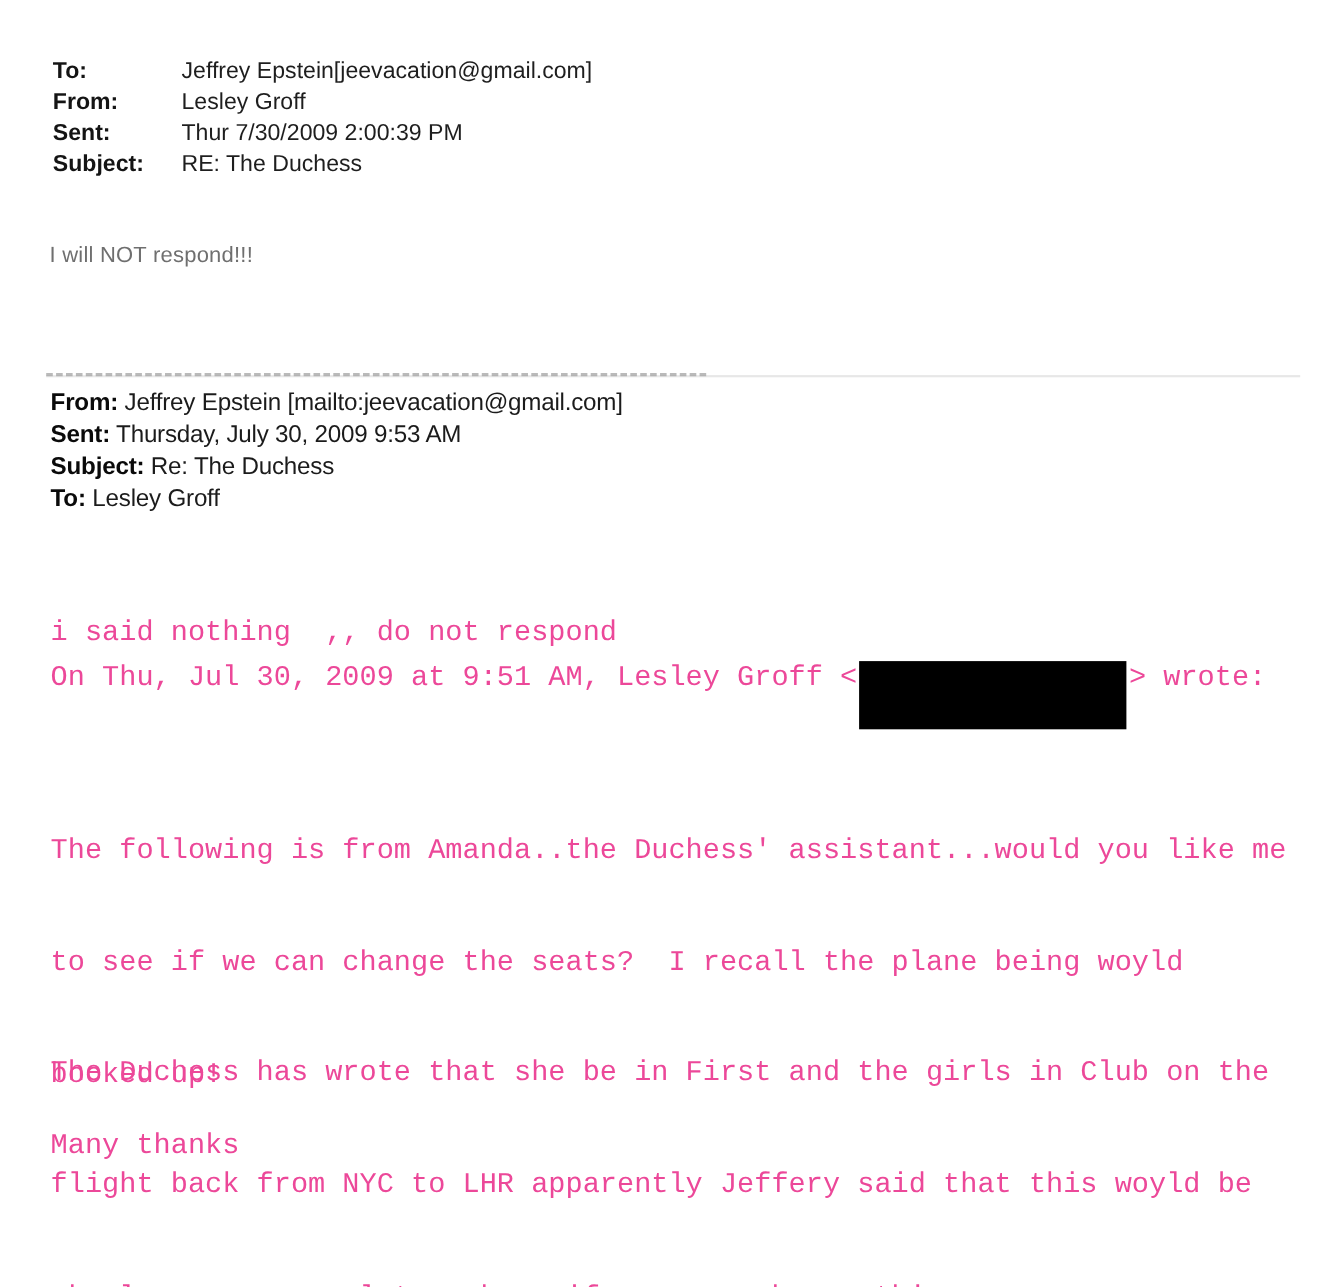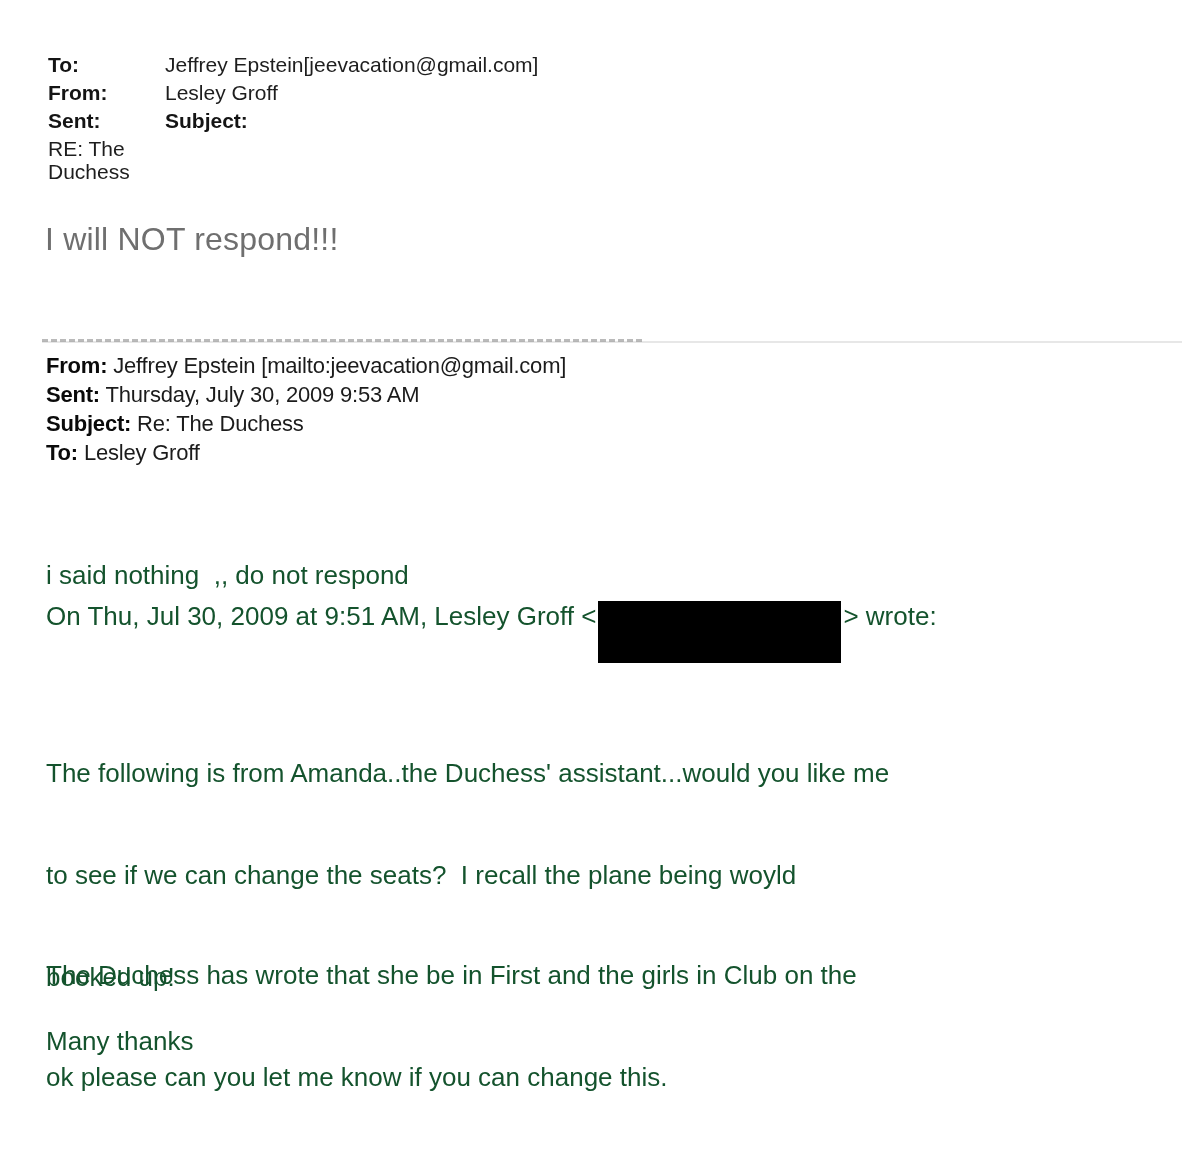--- a/index.html
+++ b/index.html
@@ -27,21 +27,21 @@
     color:#1a1a1a;
   }
   .hdr .lbl { font-weight:bold; color:#141414; }
   .hdr .val { color:#1e1e1e; }
 
   
   .reply {
     position:absolute;
     left:45px;
     top:221px;
-    font-size:32px;
+    font-size:20px;
     color:#6f6f6f;
     letter-spacing:0.2px;
   }
 
   
   .sep-faint {
     position:absolute;
     left:42px;
     top:341px;
     width:1140px;
@@ -64,22 +64,22 @@
     font-size:22px;
     line-height:29px;
     letter-spacing:-0.2px;
     color:#121212;
   }
   .qhdr .lbl { font-weight:bold; color:#0a0a0a; }
   .qhdr .val { color:#1b1b1b; }
 
   
   .serif {
-    font-family:Liberation Sans, sans-serif;
-    color:#14532d;
+    font-family:Liberation Mono, monospace;
+    color:#ec4899;
     font-size:26px;
     white-space:pre-wrap;
   }
   .line-nothing {
     position:absolute;
     left:46px;
     top:560px;
   }
   .attrib {
     position:absolute;
@@ -113,20 +113,21 @@
 <body>
 
 <div class="doc">
 
   <div class="hdr">
     <div class="lbl">To:</div>
     <div class="val">Jeffrey Epstein[jeevacation@gmail.com]</div>
     <div class="lbl">From:</div>
     <div class="val">Lesley Groff</div>
     <div class="lbl">Sent:</div>
+    <div class="val">Thur 7/30/2009 2:00:39 PM</div>
     <div class="lbl">Subject:</div>
     <div class="val">RE: The Duchess</div>
   </div>
 
   <div class="reply">I will NOT respond!!!</div>
 
   <div class="sep-faint"></div>
   <div class="sep-dash"></div>
 
   <div class="qhdr">
@@ -143,18 +144,19 @@
   </div>
 
   <div class="serif para para1">
     <div>The following is from Amanda..the Duchess' assistant...would you like me</div>
     <div>to see if we can change the seats?  I recall the plane being woyld</div>
     <div>booked up!</div>
   </div>
 
   <div class="serif para para2">
     <div>The Duchess has wrote that she be in First and the girls in Club on the</div>
+    <div>flight back from NYC to LHR apparently Jeffery said that this woyld be</div>
     <div>ok please can you let me know if you can change this.</div>
   </div>
 
   <div class="serif closing">Many thanks</div>
 
 </div>
 
 </body></html>

